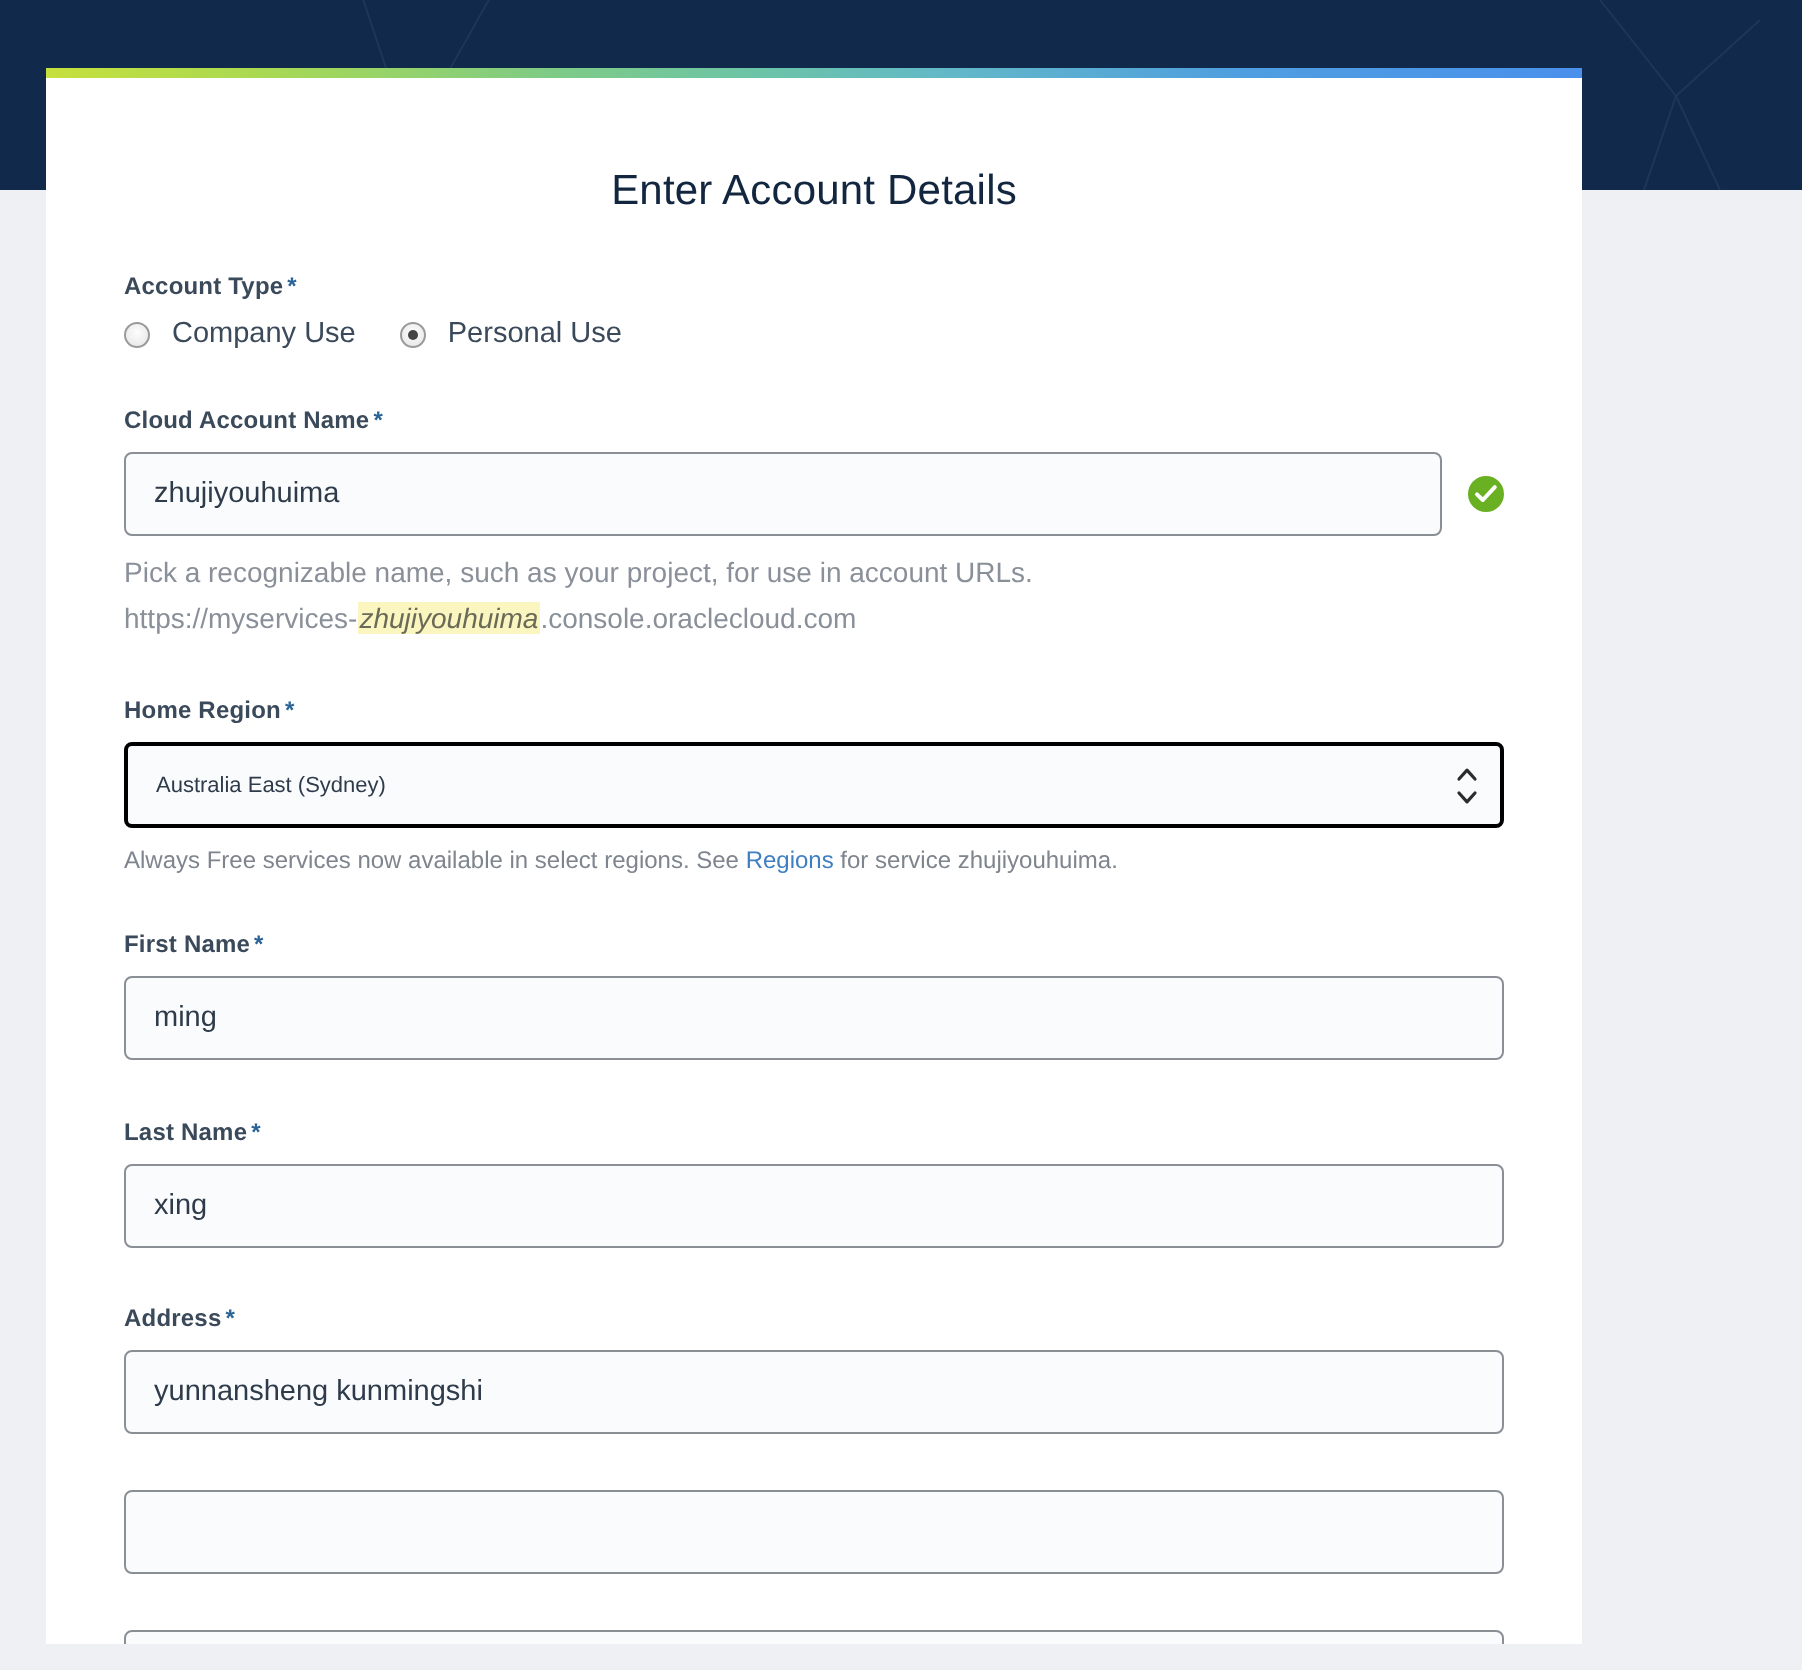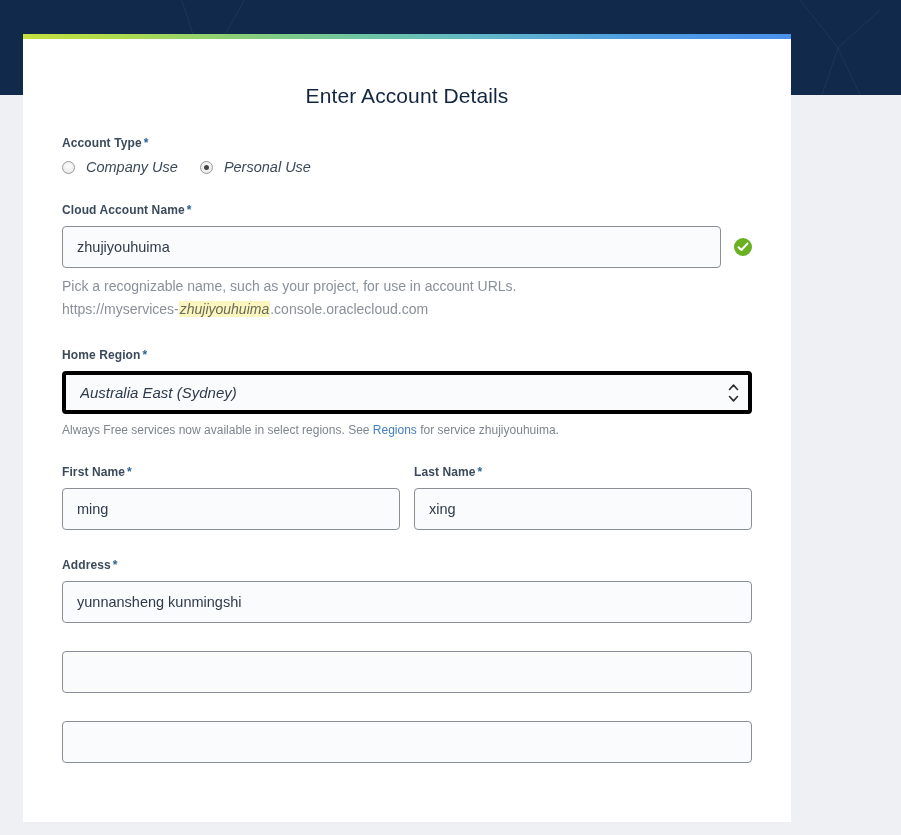--- a/index.html
+++ b/index.html
@@ -90,21 +90,20 @@
   .req {
     color: #2a6496;
     margin-left: 2px;
   }
 
   .radio-row {
     display: flex;
     align-items: center;
     margin-top: 2px;
     margin-bottom: 2px;
-    font-style: italic;
   }
   .radio-opt {
     display: flex;
     align-items: center;
     margin-right: 22px;
     cursor: default;
   }
   .radio-dot {
     width: 13px;
     height: 13px;
@@ -184,48 +183,48 @@
     color: #6a6a58;
     padding: 0 1px;
   }
 
   
   .select-wrap { position: relative; }
   .select-wrap select {
     box-sizing: border-box;
     width: 100%;
     height: 43px;
-    border: 4px solid #000000;
+    border: 2px solid #000000;
     border-radius: 4px;
     background: #fafbfd;
-    font-size: 15px;
+    font-size: 11px;
     color: #2e3b4a;
     padding: 0 34px 0 14px;
     font-family: "Liberation Sans", sans-serif;
     -webkit-appearance: none;
     -moz-appearance: none;
     appearance: none;
     outline: none;
-    font-style: italic;
   }
   .select-arrows {
     position: absolute;
     right: 13px;
     top: 50%;
     transform: translateY(-50%);
     pointer-events: none;
     display: flex;
     flex-direction: column;
     align-items: center;
     line-height: 0;
   }
 
   .two-col {
     display: flex;
-    gap: 14px;
+    gap: 29px;
+    flex-direction: column;
   }
   .two-col > .col { flex: 1; min-width: 0; }
 
   .helper-region { margin-top: 9px; font-size: 12px; color: #7e858e; }
 </style>
 </head>
 <body>
 
 <div class="page-bg"></div>
 

